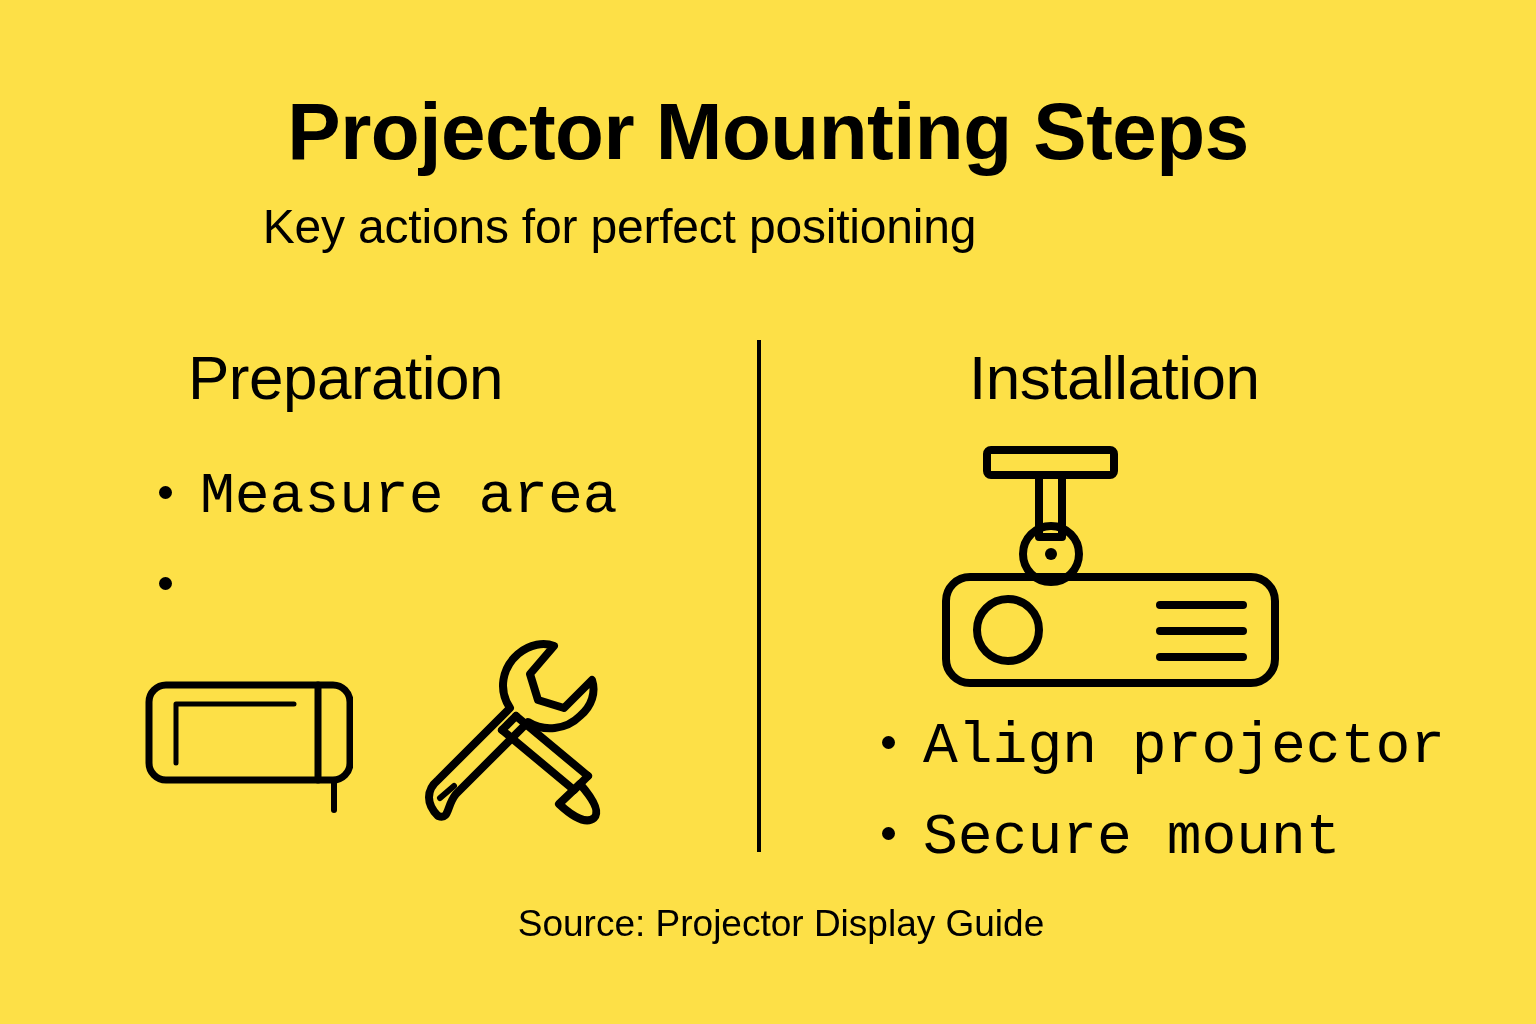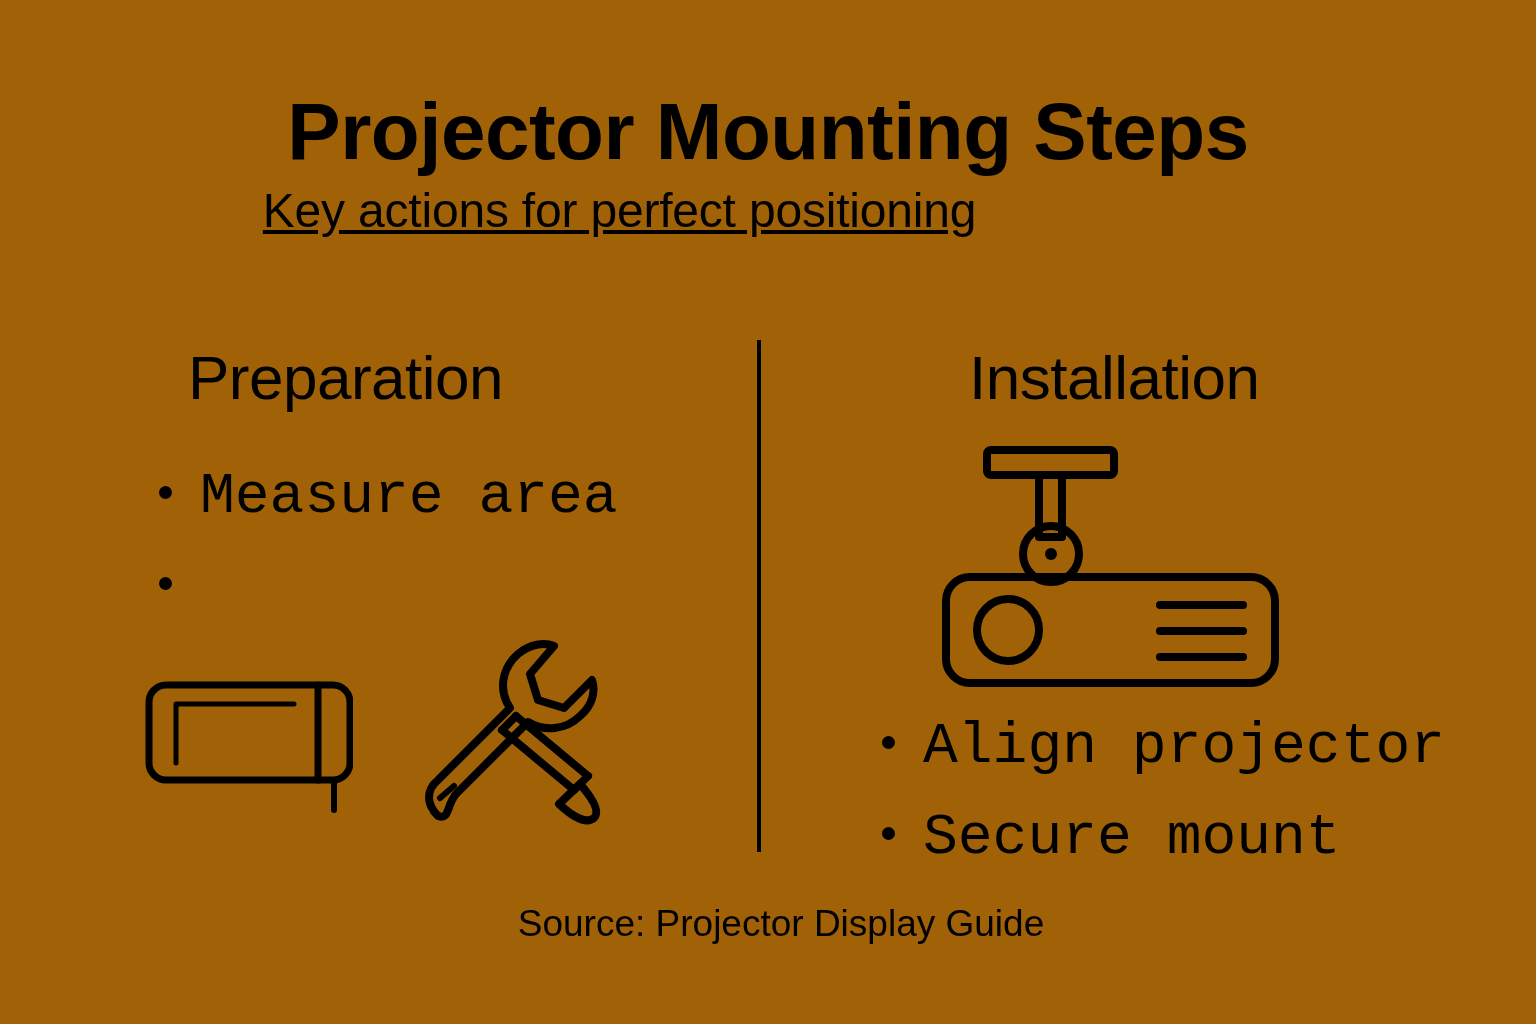--- a/index.html
+++ b/index.html
@@ -9,49 +9,48 @@
   }
   body {
     font-family: "Liberation Sans", sans-serif;
     color: #000000;
     -webkit-font-smoothing: antialiased;
   }
   .canvas {
     position: relative;
     width: 1536px;
     height: 1024px;
-    background: #a16207;
+    background: #fde047;
     overflow: hidden;
   }
 
   
   .title {
     position: absolute;
     left: 0;
     top: 92px;
     width: 1536px;
     text-align: center;
     font-size: 80px;
     font-weight: 700;
     letter-spacing: -0.5px;
     line-height: 1.0;
     white-space: nowrap;
   }
   .subtitle {
     position: absolute;
     left: 0;
-    top: 187px;
+    top: 203px;
     width: 1239px;
     text-align: center;
     font-size: 48px;
     font-weight: 400;
     letter-spacing: -0.2px;
     line-height: 1.0;
     white-space: nowrap;
-    text-decoration: underline;
   }
 
   
   .divider {
     position: absolute;
     left: 757px;
     top: 340px;
     width: 4px;
     height: 512px;
     background: #000000;

